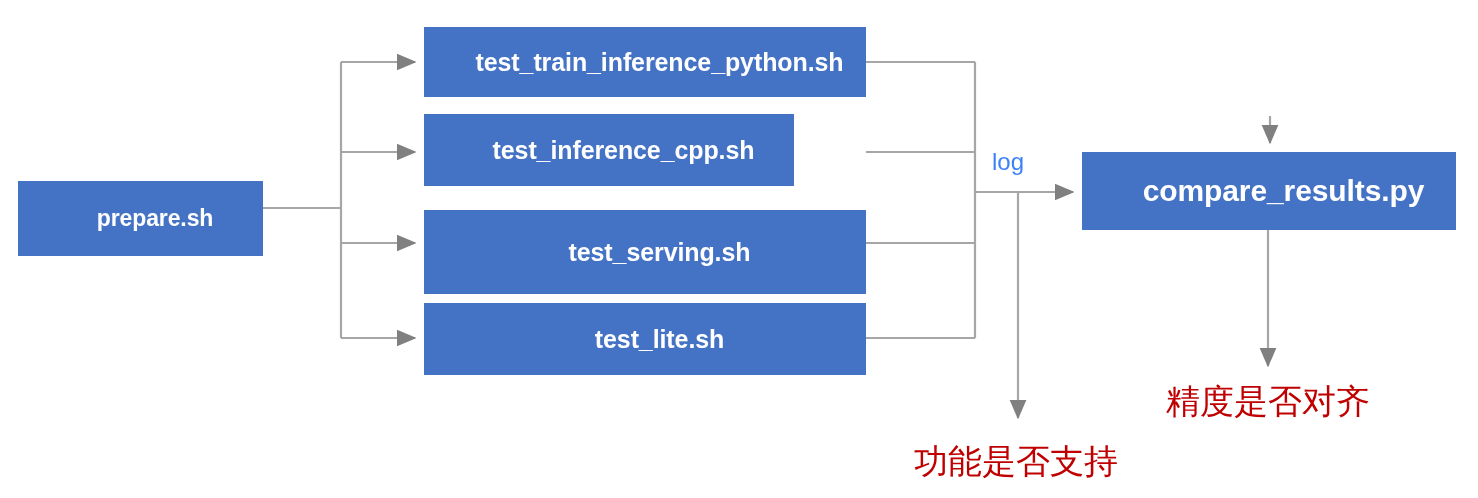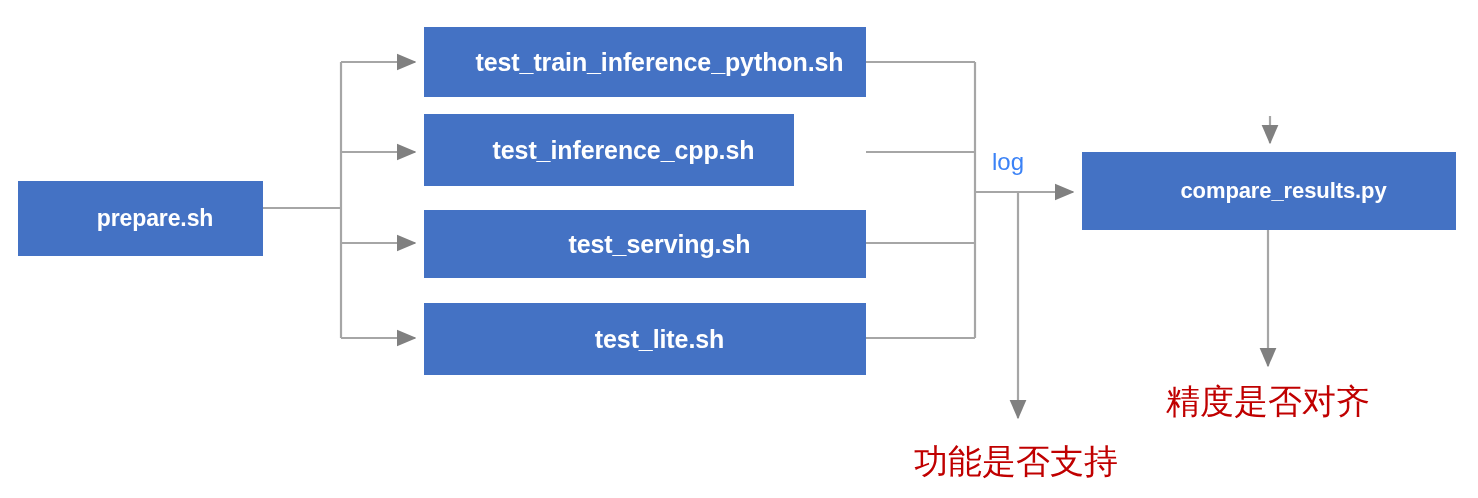--- a/index.html
+++ b/index.html
@@ -49,34 +49,34 @@
   }
   #node-test-0 {
     left: 424px; top: 27px;   width: 442px; height: 70px;
     font-size: 25px;
   }
   #node-test-1 {
     left: 424px; top: 114px;  width: 370px; height: 72px;
     font-size: 25px;
   }
   #node-test-2 {
-    left: 424px; top: 210px;  width: 442px; height: 68px;
+    left: 424px; top: 210px;  width: 442px; height: 84px;
     font-size: 25px;
   }
   #node-test-3 {
     left: 424px; top: 303px;  width: 442px; height: 72px;
     font-size: 25px;
   }
   #node-results {
     left: 1184px; top: 26px;  width: 172px; height: 90px;
     font-size: 30px;
   }
   #node-compare {
     left: 1082px; top: 152px; width: 374px; height: 78px;
-    font-size: 22px;
+    font-size: 30px;
   }
 
   .edge-label {
     position: absolute;
     color: #3b82f6;
     font-size: 24px;
     font-weight: normal;
     line-height: 1;
     white-space: nowrap;
   }

